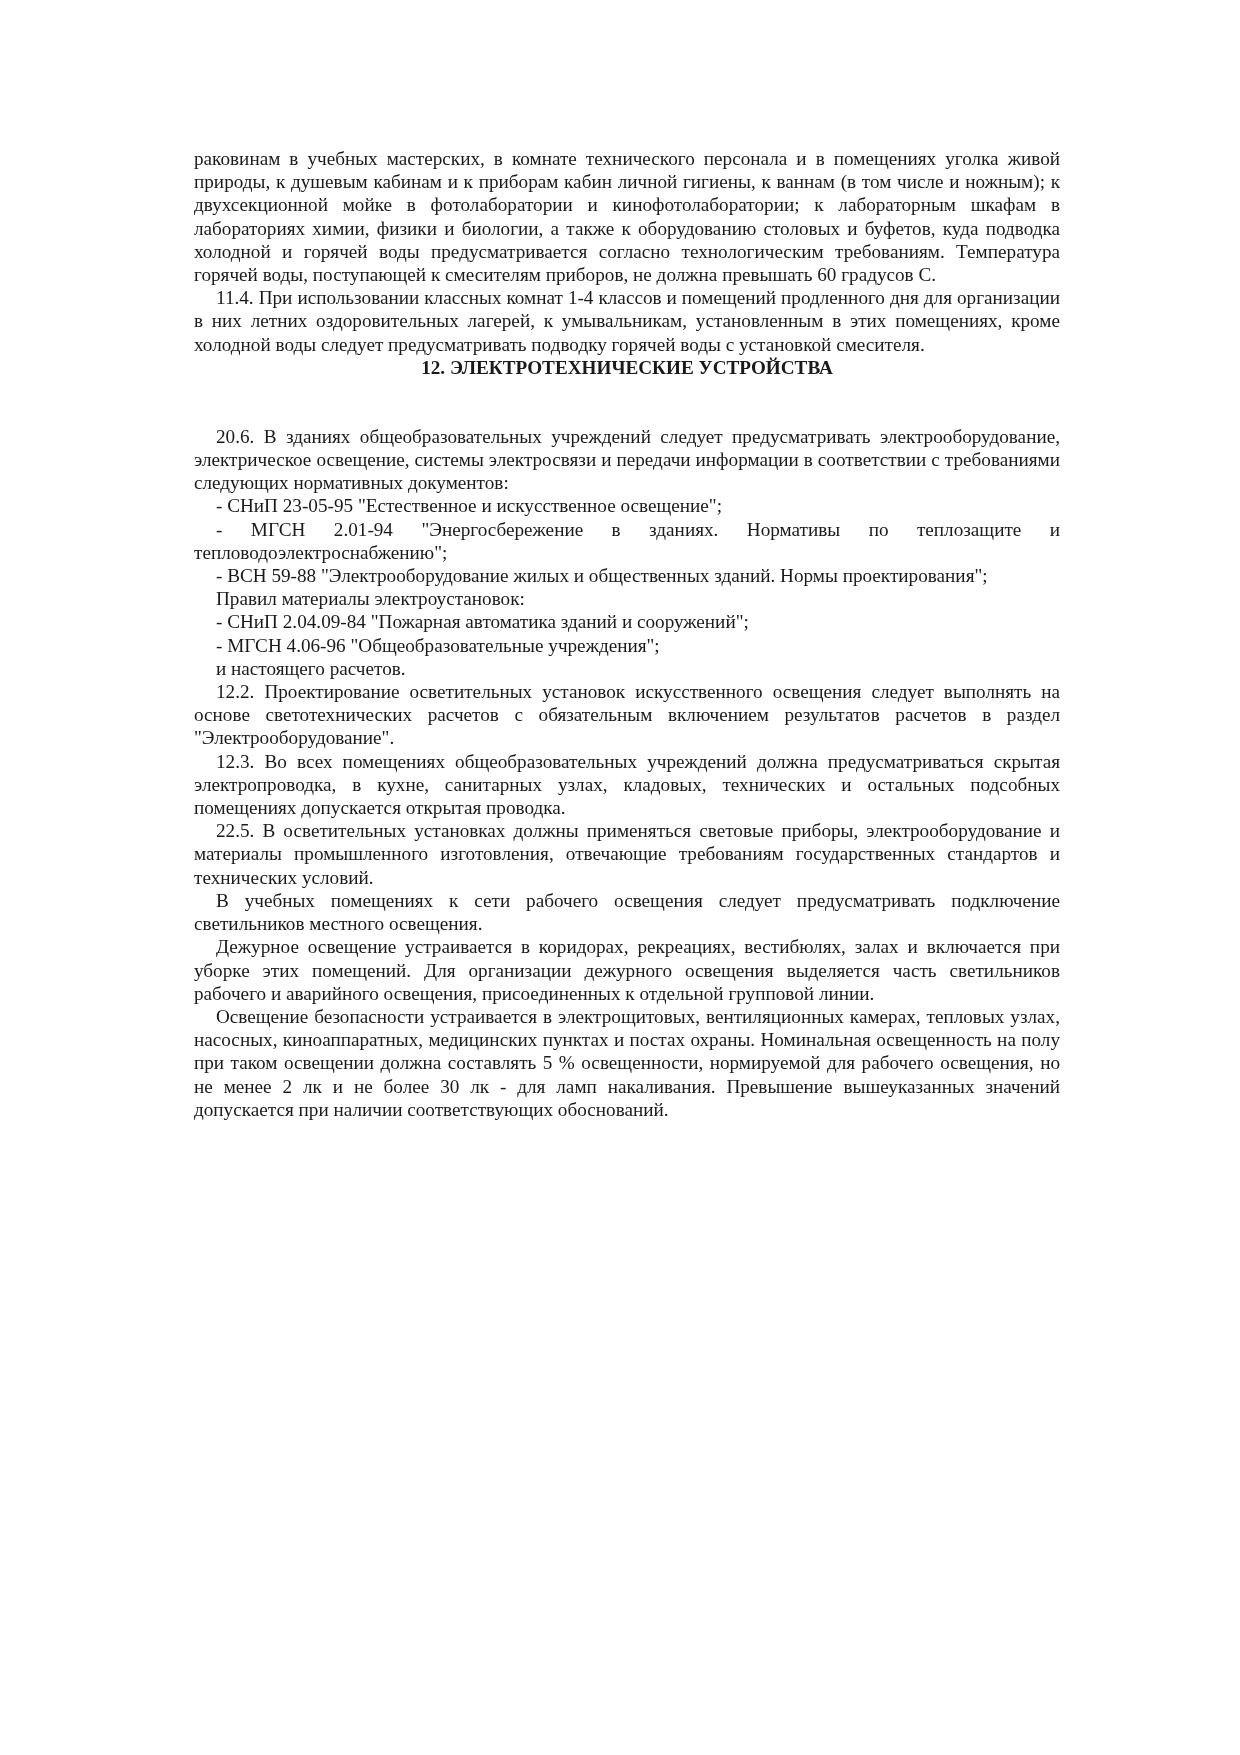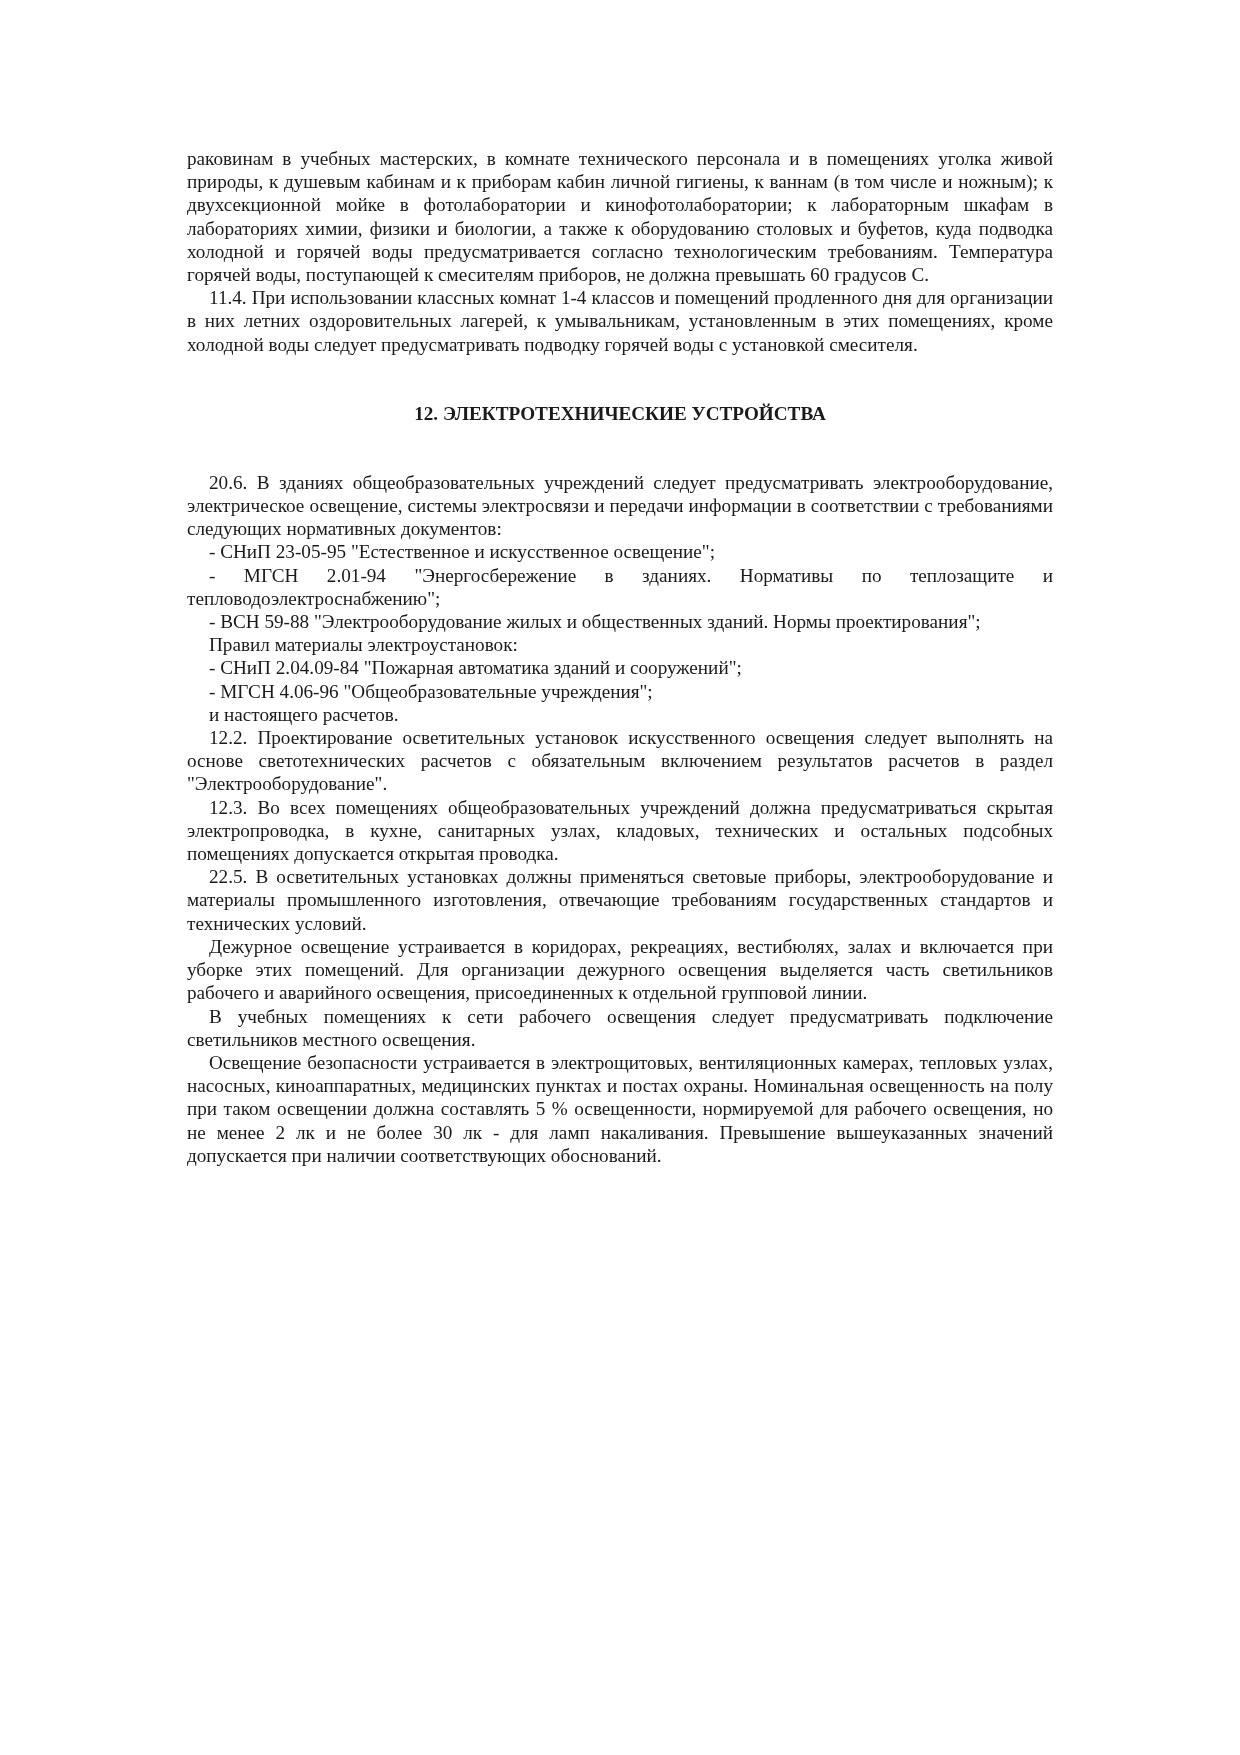--- a/index.html
+++ b/index.html
@@ -10,21 +10,21 @@
     body {
       width: 1240px;
       height: 1755px;
       position: relative;
       overflow: hidden;
       font-family: "Liberation Serif", "DejaVu Serif", serif;
       color: #1a1a1a;
     }
     .page {
       position: absolute;
-      left: 187px;
+      left: 194px;
       top: 147px;
       width: 866px;
     }
     p {
       margin: 0;
       font-size: 19.2px;
       line-height: 23.2px;
       text-align: justify;
       text-indent: 22px;
     }
@@ -38,29 +38,29 @@
       line-height: 23px;
     }
   </style>
 </head>
 <body>
 
 <div class="page">
   <p class="first">раковинам в учебных мастерских, в комнате технического персонала и в помещениях уголка живой природы, к душевым кабинам и к приборам кабин личной гигиены, к ваннам (в том числе и ножным); к двухсекционной мойке в фотолаборатории и кинофотолаборатории; к лабораторным шкафам в лабораториях химии, физики и биологии, а также к оборудованию столовых и буфетов, куда подводка холодной и горячей воды предусматривается согласно технологическим требованиям. Температура горячей воды, поступающей к смесителям приборов, не должна превышать 60 градусов С.</p>
   <p class="gap-s">11.4. При использовании классных комнат 1-4 классов и помещений продленного дня для организации в них летних оздоровительных лагерей, к умывальникам, установленным в этих помещениях, кроме холодной воды следует предусматривать подводку горячей воды с установкой смесителя.</p>
 
-  <h2 style="margin-top:46px;">12. ЭЛЕКТРОТЕХНИЧЕСКИЕ УСТРОЙСТВА</h2>
+  <h2 style="">12. ЭЛЕКТРОТЕХНИЧЕСКИЕ УСТРОЙСТВА</h2>
 
   <p style="margin-top:46px;">20.6. В зданиях общеобразовательных учреждений следует предусматривать электрооборудование, электрическое освещение, системы электросвязи и передачи информации в соответствии с требованиями следующих нормативных документов:</p>
   <p class="gap-s">- СНиП 23-05-95 "Естественное и искусственное освещение";</p>
   <p class="gap-s">- МГСН 2.01-94 "Энергосбережение в зданиях. Нормативы по теплозащите и тепловодоэлектроснабжению";</p>
   <p class="gap-s">- ВСН 59-88 "Электрооборудование жилых и общественных зданий. Нормы проектирования";</p>
   <p class="gap-s">Правил материалы электроустановок:</p>
   <p class="gap-s">- СНиП 2.04.09-84 "Пожарная автоматика зданий и сооружений";</p>
   <p class="gap-s">- МГСН 4.06-96 "Общеобразовательные учреждения";</p>
   <p class="gap-s">и настоящего расчетов.</p>
   <p class="gap-s">12.2. Проектирование осветительных установок искусственного освещения следует выполнять на основе светотехнических расчетов с обязательным включением результатов расчетов в раздел "Электрооборудование".</p>
   <p class="gap-s">12.3. Во всех помещениях общеобразовательных учреждений должна предусматриваться скрытая электропроводка, в кухне, санитарных узлах, кладовых, технических и остальных подсобных помещениях допускается открытая проводка.</p>
   <p class="gap-s">22.5. В осветительных установках должны применяться световые приборы, электрооборудование и материалы промышленного изготовления, отвечающие требованиям государственных стандартов и технических условий.</p>
+  <p class="gap-s">В учебных помещениях к сети рабочего освещения следует предусматривать подключение светильников местного освещения.</p>
   <p class="gap-s">Дежурное освещение устраивается в коридорах, рекреациях, вестибюлях, залах и включается при уборке этих помещений. Для организации дежурного освещения выделяется часть светильников рабочего и аварийного освещения, присоединенных к отдельной групповой линии.</p>
-  <p class="gap-s">В учебных помещениях к сети рабочего освещения следует предусматривать подключение светильников местного освещения.</p>
   <p class="gap-s">Освещение безопасности устраивается в электрощитовых, вентиляционных камерах, тепловых узлах, насосных, киноаппаратных, медицинских пунктах и постах охраны. Номинальная освещенность на полу при таком освещении должна составлять 5 % освещенности, нормируемой для рабочего освещения, но не менее 2 лк и не более 30 лк - для ламп накаливания. Превышение вышеуказанных значений допускается при наличии соответствующих обоснований.</p>
 </div>
 
 </body></html>

